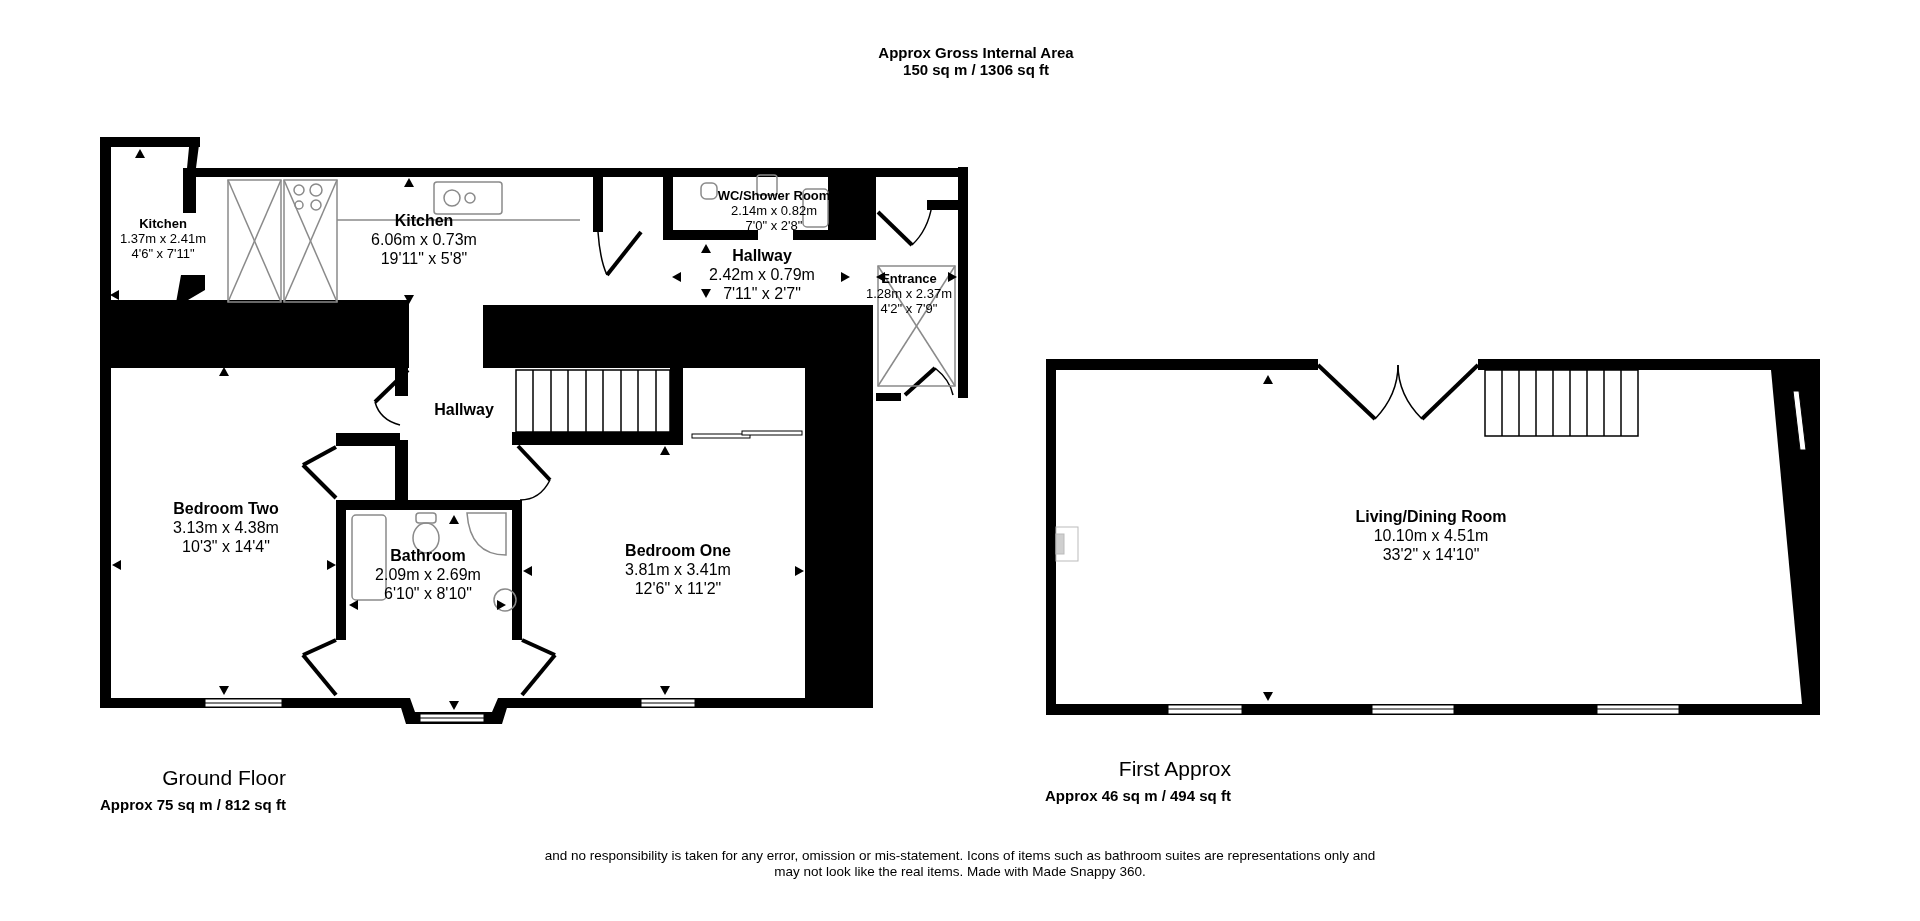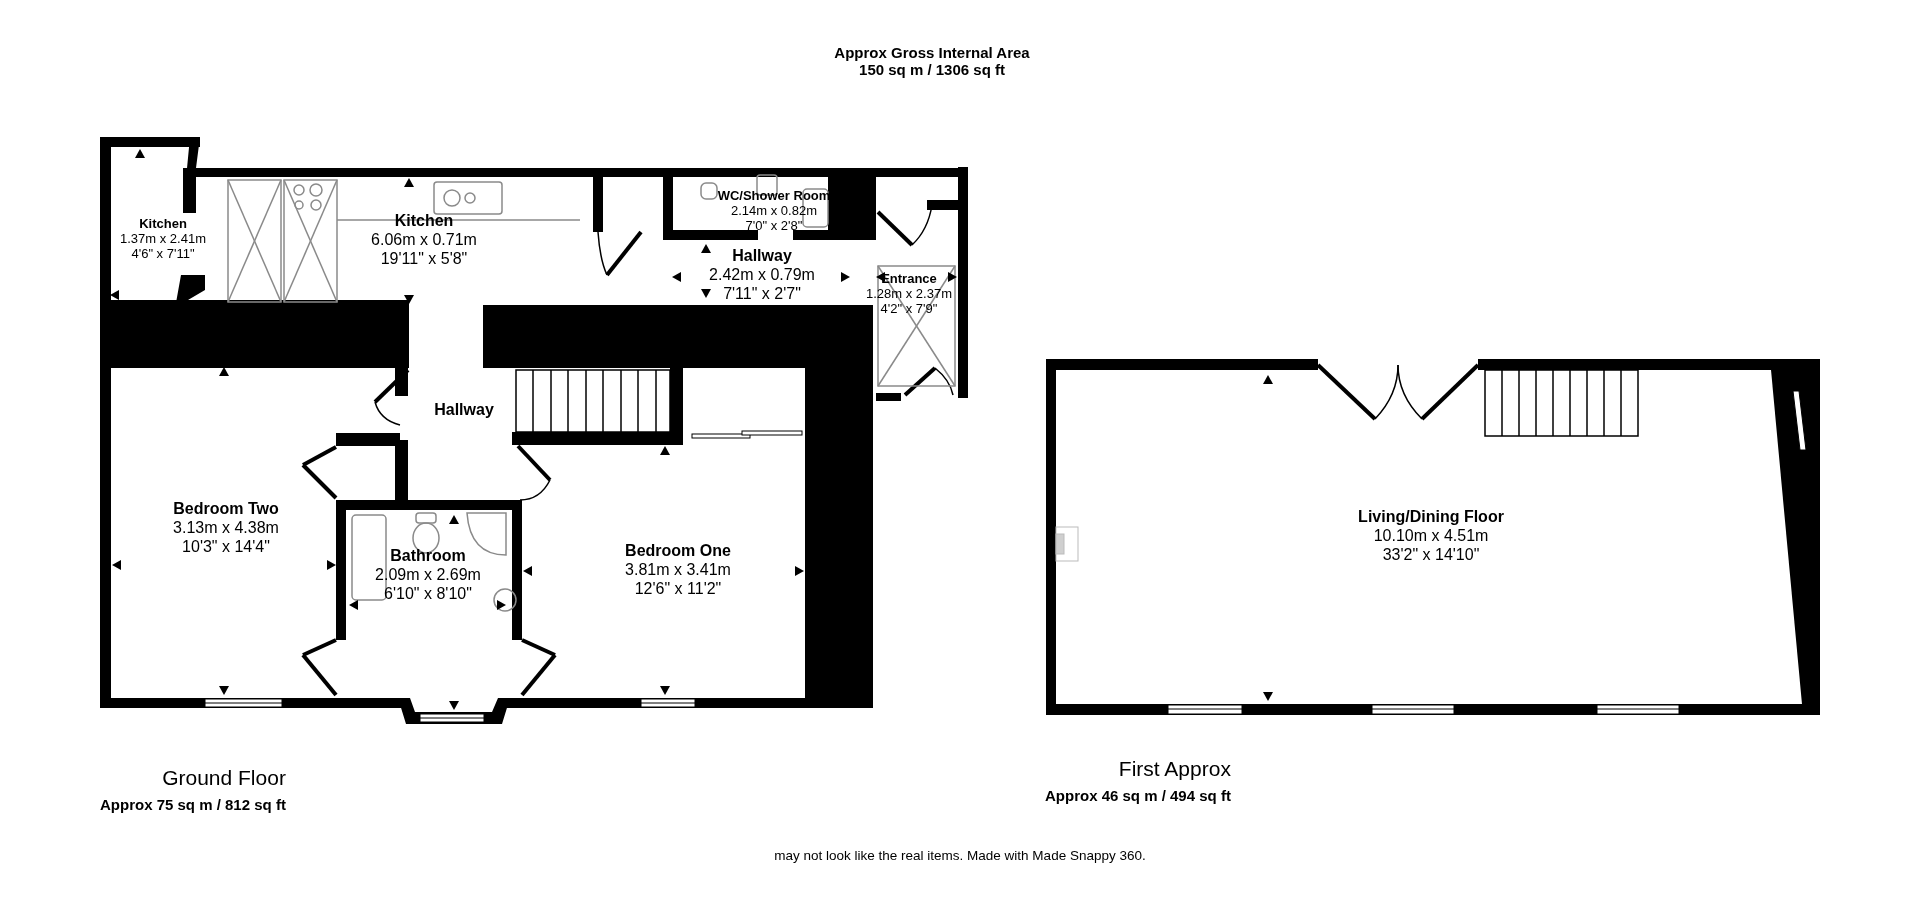--- a/index.html
+++ b/index.html
@@ -1,18 +1,18 @@
 <!DOCTYPE html>
 <html><head>
 <meta charset="utf-8">
 <style>
   html, body { margin:0; padding:0; background:#ffffff; }
   body { width:1920px; height:921px; position:relative; overflow:hidden; font-family:"Liberation Sans", sans-serif; color:#000; }
   .abs { position:absolute; }
-  .title { left:0; width:1864px; top:44px; text-align:center; font-weight:bold; font-size:15px; line-height:17px; }
+  .title { left:0; width:1864px; top:44px; text-align:center; font-weight:bold; font-size:15px; line-height:17px;padding-left:44px; }
   .floor-name { font-size:21px; line-height:24px;text-align:right; }
   .floor-area { font-weight:bold; font-size:15px; line-height:18px; margin-top:6px; }
   .disclaimer { left:0; width:1920px; top:848px; text-align:center; font-size:13.5px; line-height:16px; }
   svg.plan { position:absolute; left:0; top:0; }
   .room-label { position:absolute; text-align:center; transform:translate(-50%,0); white-space:nowrap; }
   .rname { font-weight:bold; font-size:16px; line-height:19px; }
   .rdim { font-size:16px; line-height:19px; }
   .sm .rname, .sm .rdim { font-size:13px; line-height:15px; }
   .marker { position:absolute; width:0; height:0; }
   .m-up { border-left:5px solid transparent; border-right:5px solid transparent; border-bottom:9px solid #000; }
@@ -208,21 +208,21 @@
 <div class="marker m-up" style="left:1263px;top:375px"></div>
 <div class="marker m-down" style="left:1263px;top:692px"></div>
 
 <div class="room-label sm" style="left:163px;top:216px">
   <div class="rname">Kitchen</div>
   <div class="rdim">1.37m x 2.41m</div>
   <div class="rdim">4'6" x 7'11"</div>
 </div>
 <div class="room-label" style="left:424px;top:211px">
   <div class="rname">Kitchen</div>
-  <div class="rdim">6.06m x 0.71m</div>
+  <div class="rdim">6.06m x 0.73m</div>
   <div class="rdim">19'11" x 5'8"</div>
 </div>
 <div class="room-label sm" style="left:774px;top:188px">
   <div class="rname">WC/Shower Room</div>
   <div class="rdim">2.14m x 0.82m</div>
   <div class="rdim">7'0" x 2'8"</div>
 </div>
 <div class="room-label" style="left:762px;top:246px">
   <div class="rname">Hallway</div>
   <div class="rdim">2.42m x 0.79m</div>
@@ -246,29 +246,30 @@
   <div class="rdim">2.09m x 2.69m</div>
   <div class="rdim">6'10" x 8'10"</div>
 </div>
 <div class="room-label" style="left:678px;top:541px">
   <div class="rname">Bedroom One</div>
   <div class="rdim">3.81m x 3.41m</div>
   <div class="rdim">12'6" x 11'2"</div>
 </div>
 
 <div class="room-label" style="left:1431px;top:507px">
-  <div class="rname">Living/Dining Floor</div>
+  <div class="rname">Living/Dining Room</div>
   <div class="rdim">10.10m x 4.51m</div>
   <div class="rdim">33'2" x 14'10"</div>
 </div>
 
 <div class="abs" style="left:100px;top:766px">
   <div class="floor-name">Ground Floor</div>
   <div class="floor-area">Approx 75 sq m / 812 sq ft</div>
 </div>
 <div class="abs" style="left:1045px;top:757px">
   <div class="floor-name">First Approx</div>
   <div class="floor-area">Approx 46 sq m / 494 sq ft</div>
 </div>
 
 <div class="abs disclaimer">
+  <div>and no responsibility is taken for any error, omission or mis-statement. Icons of items such as bathroom suites are representations only and</div>
   <div>may not look like the real items. Made with Made Snappy 360.</div>
 </div>
 
 </body></html>

